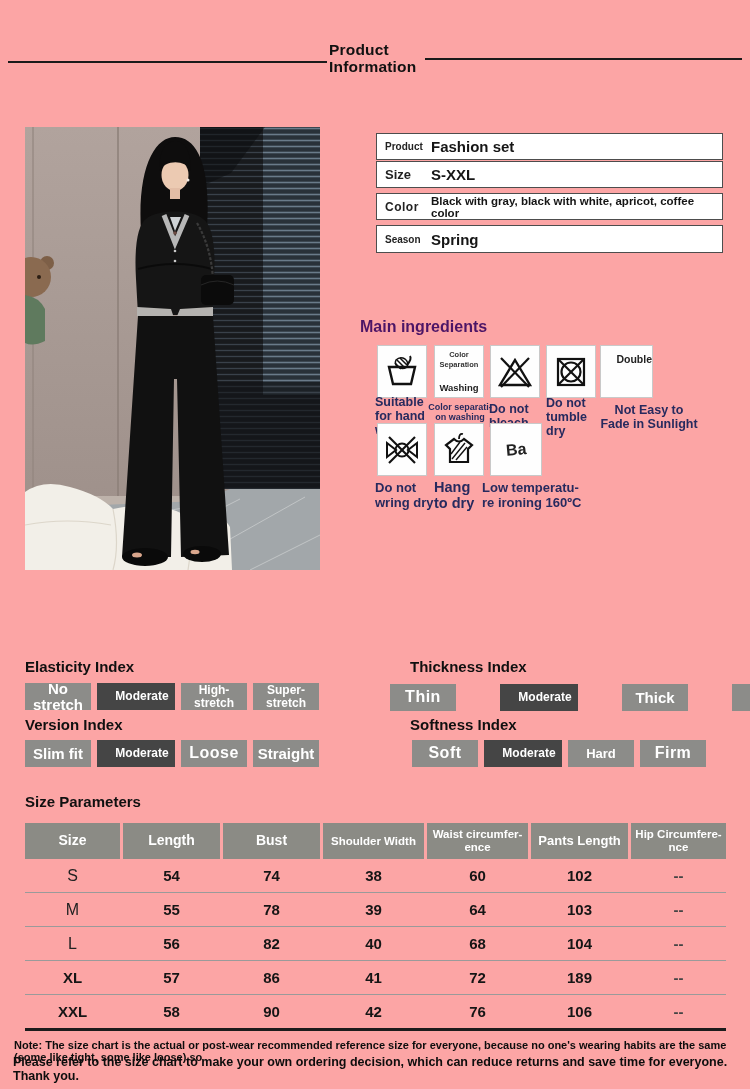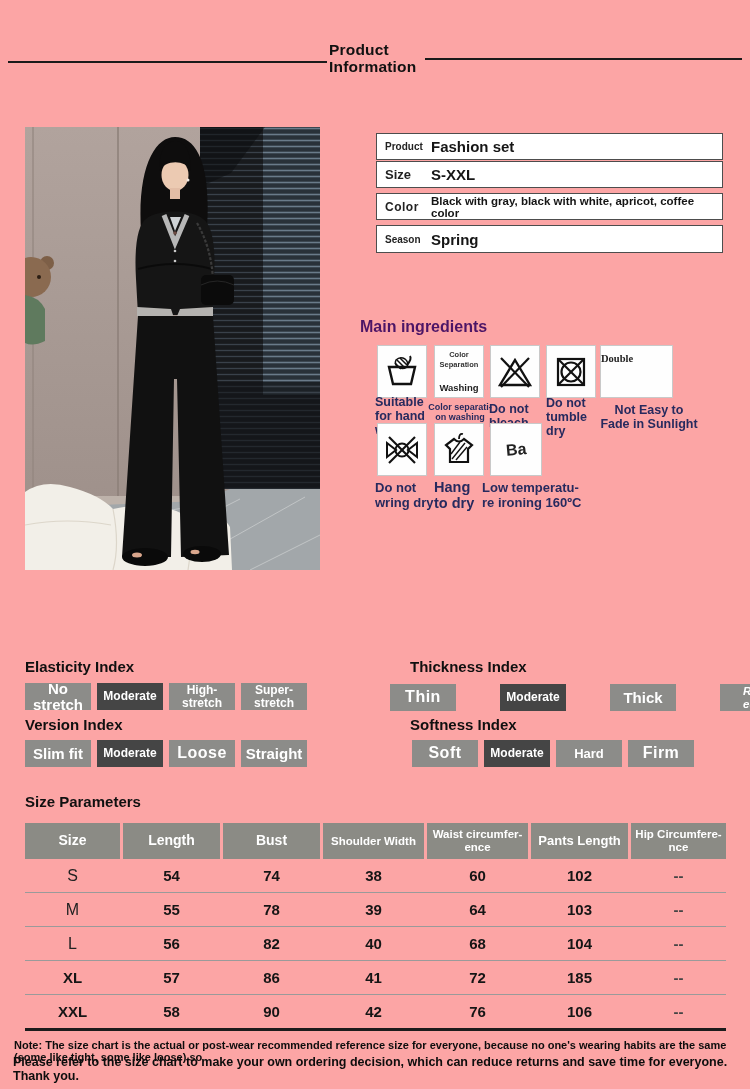--- a/index.html
+++ b/index.html
@@ -26,21 +26,21 @@
   .care-label{position:absolute;font-weight:bold;color:#272a5e;white-space:pre-line;line-height:1.12;}
   .box-small{font-size:7.5px;color:#333;text-align:center;white-space:pre-line;line-height:1.25;font-weight:bold;}
   .box-word{font-weight:bold;color:#222;}
 
   
   .idx-title{position:absolute;font-size:15px;font-weight:bold;color:#101010;}
   .chip-row{position:absolute;display:flex;gap:6px;}
   .chip{width:66px;height:27px;background:#8c8c89;color:#fff;font-weight:bold;
         display:flex;align-items:center;justify-content:center;text-align:center;
         white-space:pre-line;line-height:1.05;font-size:15px;}
-  .chip.sel{background:#454545;font-size:12px;}
+  .chip.sel{background:#454545;font-size:12px;padding-left:12px;}
   .chip.two{font-size:12px;}
   .chip.big{font-size:16px;letter-spacing:.5px;}
   .chip.md{font-size:13px;}
 
   
   .sz-title{position:absolute;left:25px;top:793px;font-size:15px;font-weight:bold;color:#101010;}
   .sz-table{position:absolute;left:25px;top:823px;width:701px;}
   .sz-grid{display:grid;grid-template-columns:95px 97px 97px 101px 101px 97px 95px;column-gap:3px;}
   .th{background:#8b8b85;color:#fff;font-weight:bold;height:36px;display:flex;align-items:center;
       justify-content:center;text-align:center;font-size:14px;white-space:pre-line;line-height:1.1;}
@@ -189,21 +189,21 @@
       </svg>
     </div>
     <div class="care-box" style="left:169px;top:0;width:50px;">
       <svg width="40" height="40" viewBox="0 0 40 40">
         <rect x="7" y="7" width="26" height="26" fill="none" stroke="#111" stroke-width="2.2"></rect>
         <circle cx="20" cy="20" r="9.5" fill="none" stroke="#111" stroke-width="2.2"></circle>
         <line x1="8" y1="8" x2="32" y2="32" stroke="#111" stroke-width="2.2"></line>
         <line x1="32" y1="8" x2="8" y2="32" stroke="#111" stroke-width="2.2"></line>
       </svg>
     </div>
-    <div class="care-box" style="left:223px;top:0;width:73px;align-items:flex-start;justify-content:flex-start;font-family:Liberation Serif, serif;">
+    <div class="care-box" style="left:223px;top:0;width:53px;align-items:flex-start;justify-content:flex-end;">
       <div class="box-word" style="font-size:10.5px;margin-top:7px;">Double</div>
     </div>
 
     <div class="care-label" style="left:-2px;top:50px;font-size:12.5px;">Suitable
 for hand
 washing</div>
     <div class="care-label" style="left:51px;top:57px;width:64px;font-size:9px;text-align:center;">Color separati-
 on washing</div>
     <div class="care-label" style="left:112px;top:57px;font-size:12.5px;">Do not
 bleach</div>
@@ -321,21 +321,21 @@
       <div class="td">68</div>
       <div class="td">104</div>
       <div class="td dash">--</div>
     </div>
     <div class="sz-grid sz-row">
       <div class="td">XL</div>
       <div class="td">57</div>
       <div class="td">86</div>
       <div class="td">41</div>
       <div class="td">72</div>
-      <div class="td">185</div>
+      <div class="td">189</div>
       <div class="td dash">--</div>
     </div>
     <div class="sz-grid sz-row last">
       <div class="td">XXL</div>
       <div class="td">58</div>
       <div class="td">90</div>
       <div class="td">42</div>
       <div class="td">76</div>
       <div class="td">106</div>
       <div class="td dash">--</div>

